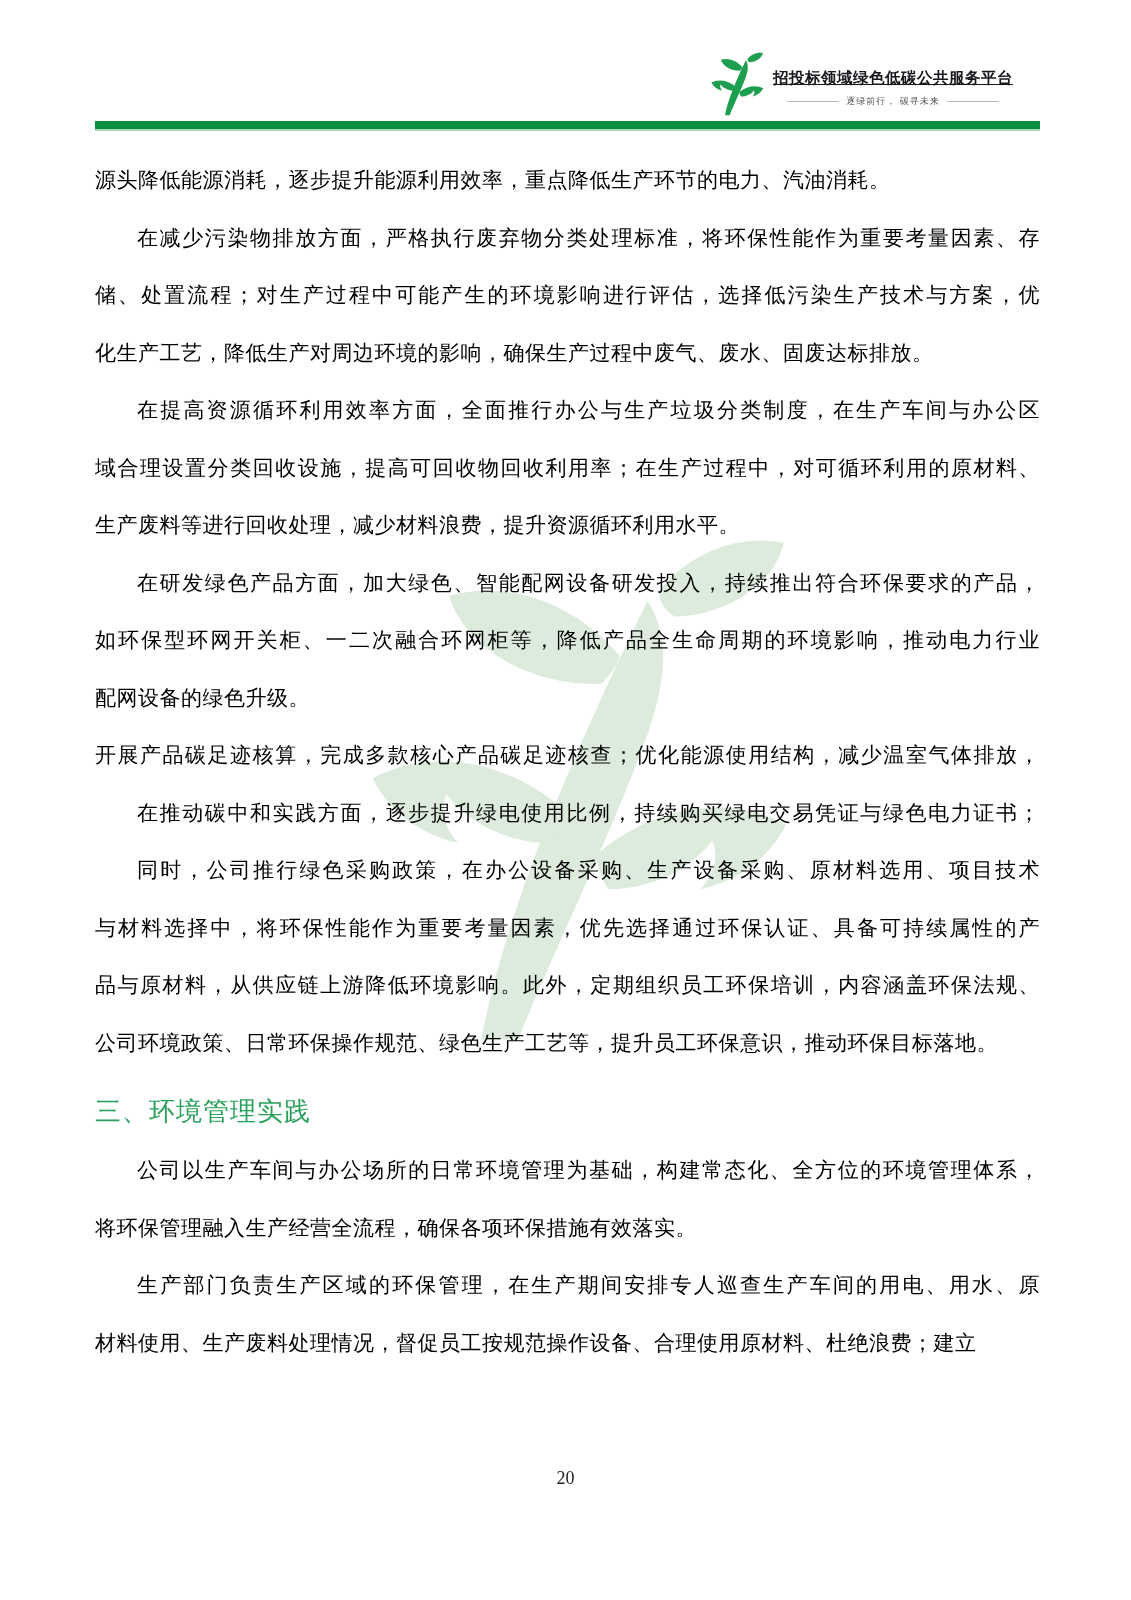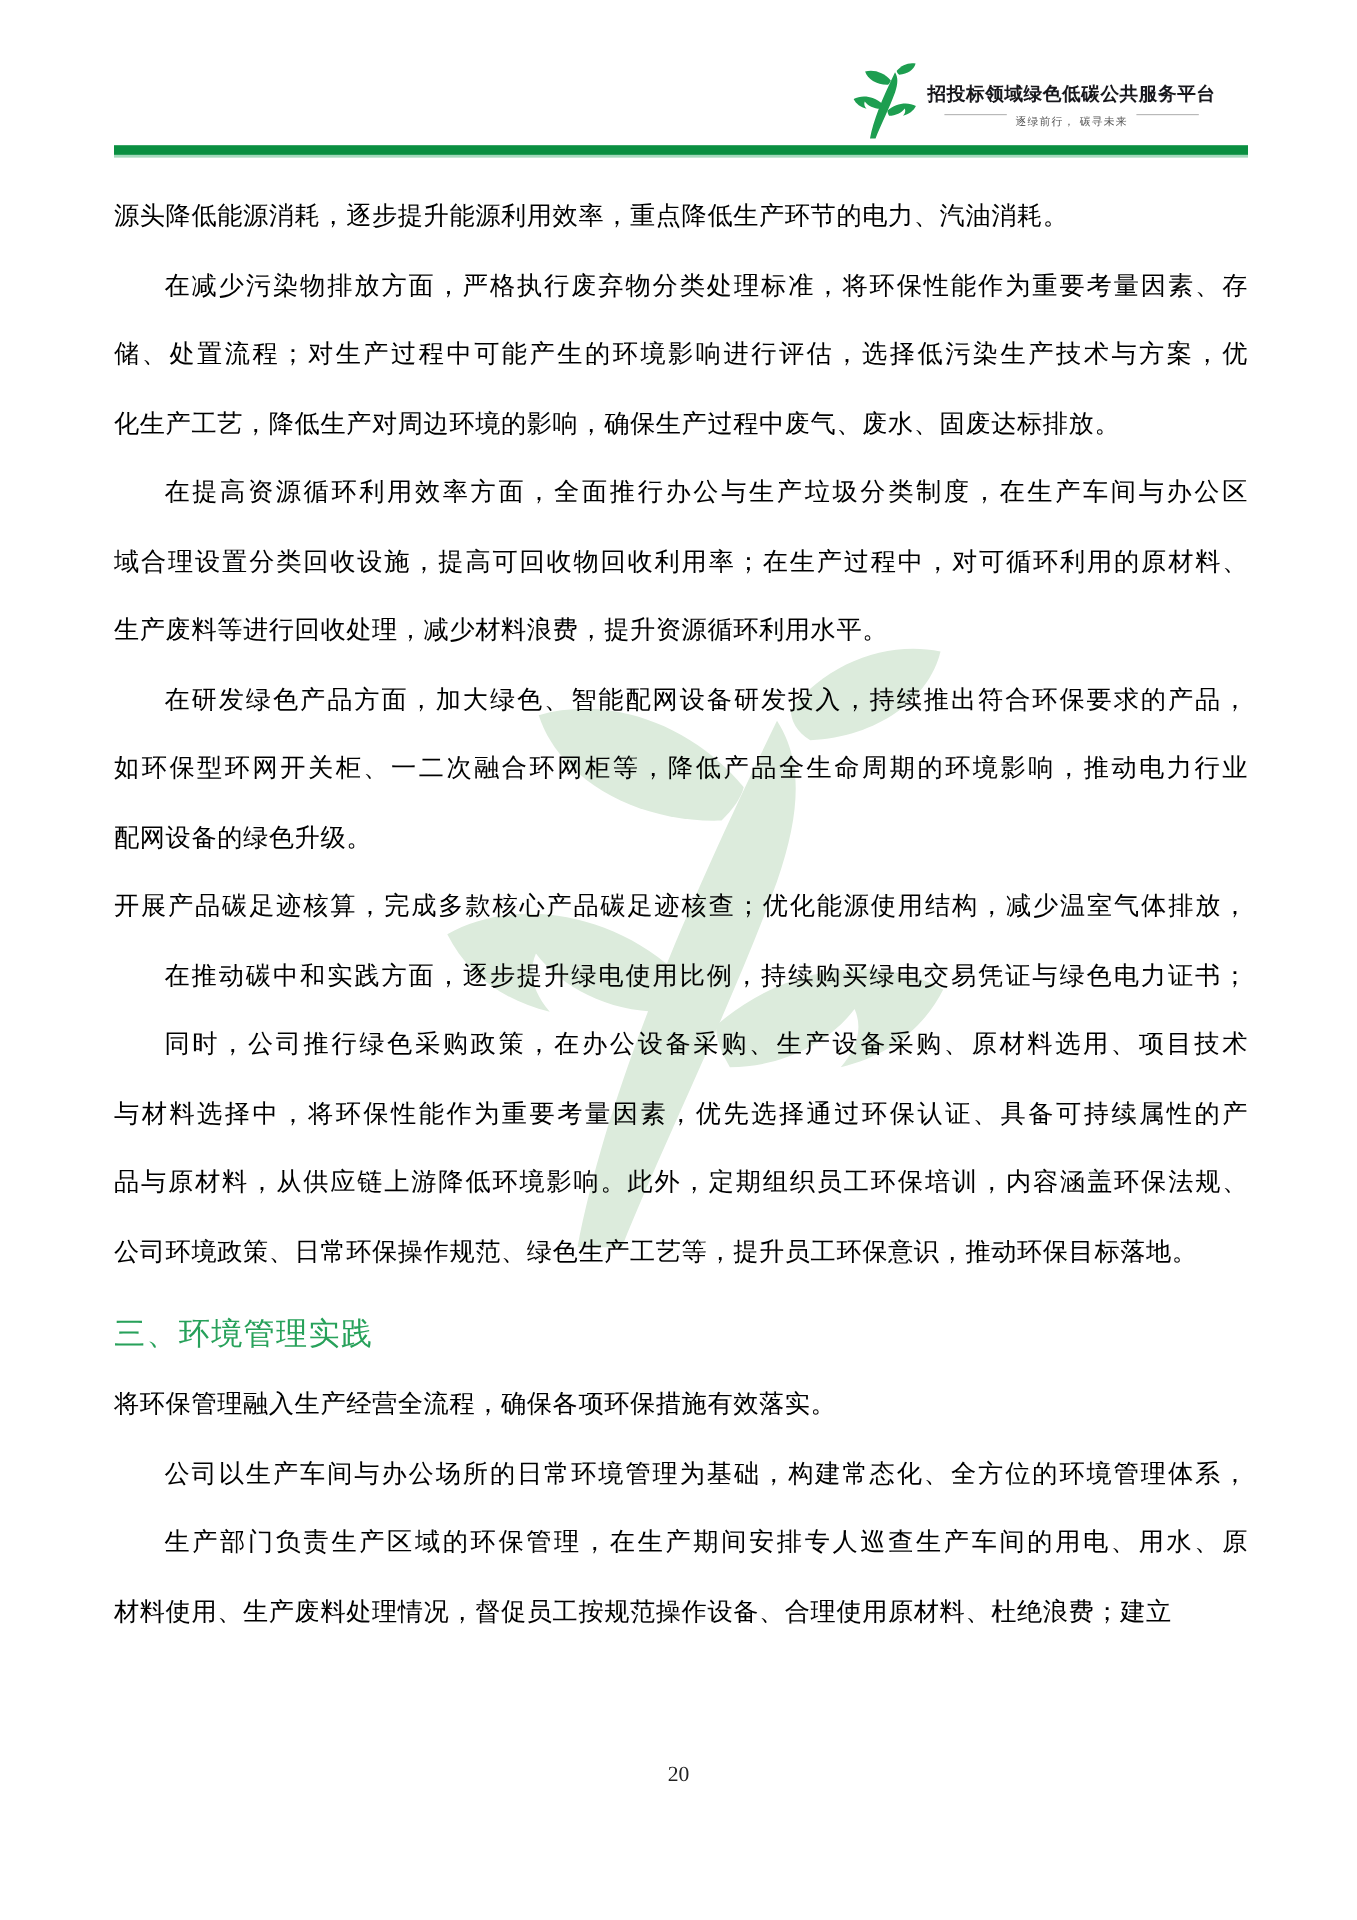--- a/index.html
+++ b/index.html
@@ -18,24 +18,24 @@
     position:absolute; top:50px; right:118px;
     display:flex; align-items:flex-start;
     z-index:2;
   }
   .logo-icon { width:58px; height:64px; margin-right:8px; margin-top:2px; }
   .logo-icon svg { width:100%; height:100%; fill:var(--brand-green,#1d9e50); }
   .header-text { display:flex; flex-direction:column; align-items:center; padding-top:18px; }
   .header-title {
     font-family:"Liberation Sans","DejaVu Sans",sans-serif;
     font-weight:bold; font-size:15.5px; letter-spacing:0.5px;
-    color:#17171c; white-space:nowrap;
+    color:#17171c; white-space:nowrap;text-decoration:underline;
   }
   .tagline {
-    display:flex; align-items:flex-start; margin-top:6px;
+    display:flex; align-items:center; margin-top:6px;
     font-family:"Liberation Sans","DejaVu Sans",sans-serif;
     font-size:9px; color:#555; letter-spacing:1px; white-space:nowrap;
   }
   .tag-rule { display:inline-block; width:52px; height:1px; background:#b9b9b9; }
   .tagline span.tag-text { margin:0 7px; }
 
   
   .header-rule {
     position:absolute; left:95px; top:121px; width:945px; height:8px;
     background:var(--rule-green,#0a8f41);
@@ -137,22 +137,22 @@
         <div class="line last">配网设备的绿色升级。</div>
         <div class="line">开展产品碳足迹核算，完成多款核心产品碳足迹核查；优化能源使用结构，减少温室气体排放，</div>
         <div class="line indent">在推动碳中和实践方面，逐步提升绿电使用比例，持续购买绿电交易凭证与绿色电力证书；</div>
         <div class="line indent">同时，公司推行绿色采购政策，在办公设备采购、生产设备采购、原材料选用、项目技术</div>
         <div class="line">与材料选择中，将环保性能作为重要考量因素，优先选择通过环保认证、具备可持续属性的产</div>
         <div class="line">品与原材料，从供应链上游降低环境影响。此外，定期组织员工环保培训，内容涵盖环保法规、</div>
         <div class="line last">公司环境政策、日常环保操作规范、绿色生产工艺等，提升员工环保意识，推动环保目标落地。</div>
       </div>
     <div class="section-heading">三、环境管理实践</div>
     <div id="para-after">
+        <div class="line indent">公司以生产车间与办公场所的日常环境管理为基础，构建常态化、全方位的环境管理体系，</div>
         <div class="line last">将环保管理融入生产经营全流程，确保各项环保措施有效落实。</div>
-        <div class="line indent">公司以生产车间与办公场所的日常环境管理为基础，构建常态化、全方位的环境管理体系，</div>
         <div class="line indent">生产部门负责生产区域的环保管理，在生产期间安排专人巡查生产车间的用电、用水、原</div>
         <div class="line last">材料使用、生产废料处理情况，督促员工按规范操作设备、合理使用原材料、杜绝浪费；建立</div>
       </div>
   </div>
 
   <div class="footer">20</div>
 
 </div>
 
 </body></html>

